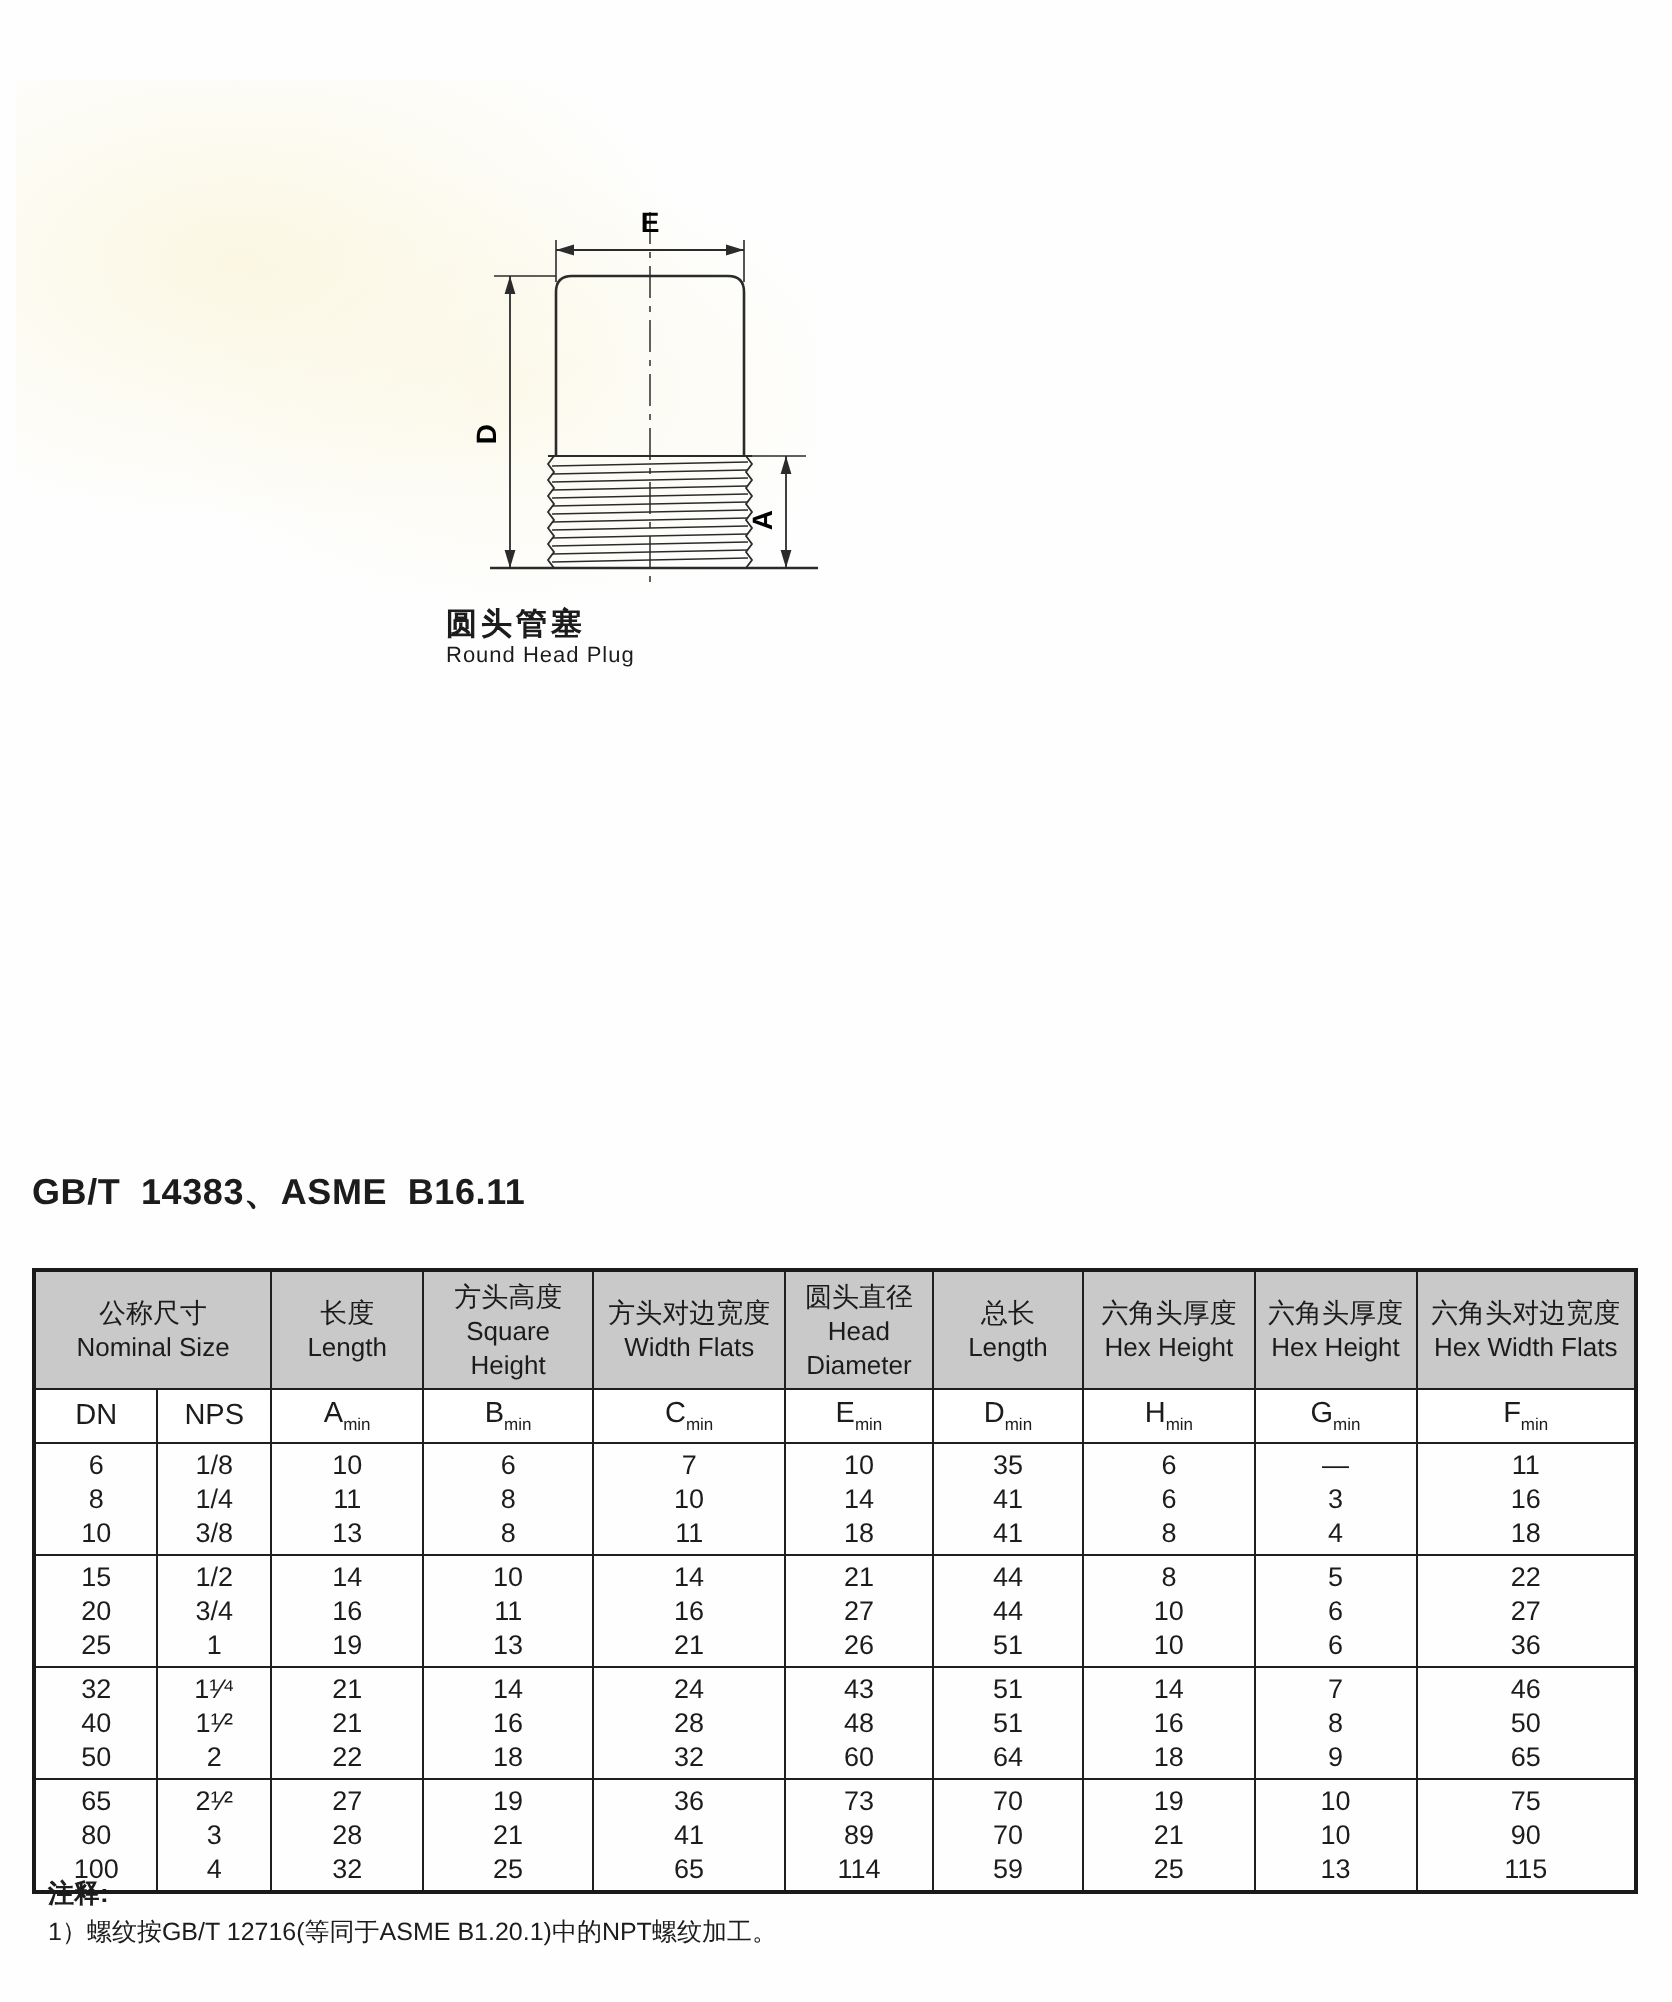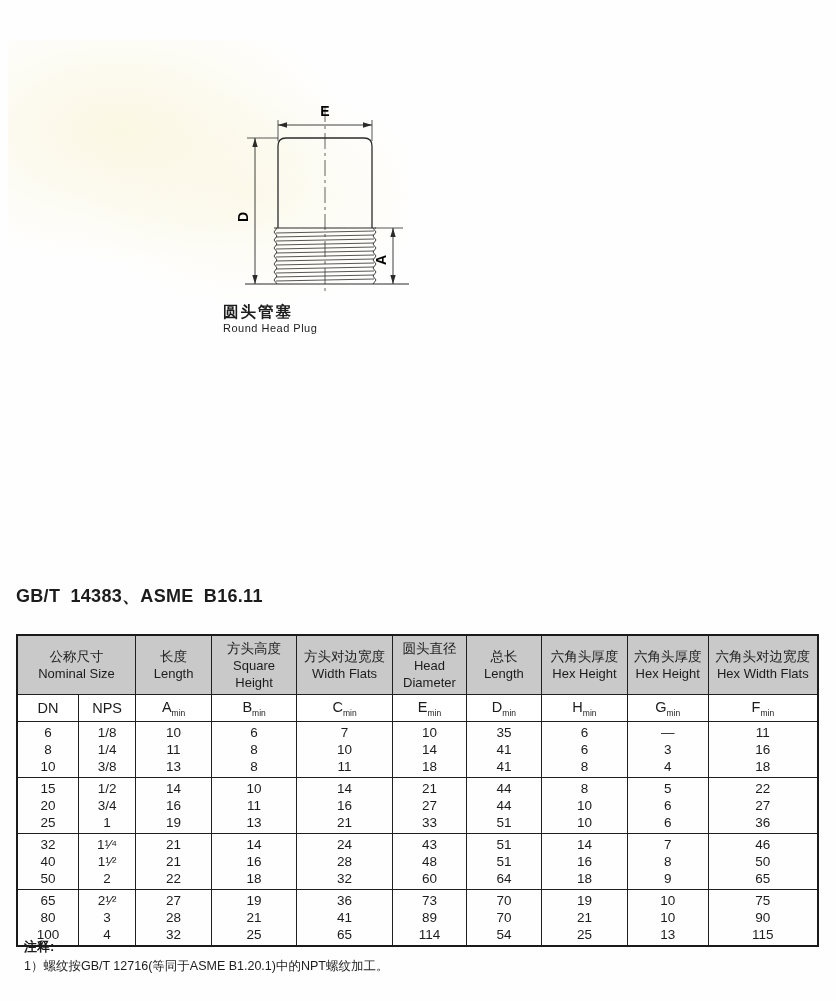--- a/index.html
+++ b/index.html
@@ -251,21 +251,21 @@
             <td>10</td>
             <td>6</td>
             <td>27</td>
         </tr>
         <tr>
           <td>25</td>
             <td>1</td>
             <td>19</td>
             <td>13</td>
             <td>21</td>
-            <td>33</td>
+            <td>26</td>
             <td>51</td>
             <td>10</td>
             <td>6</td>
             <td>36</td>
         </tr>
       </tbody>
       <tbody>
         <tr>
           <td>32</td>
             <td>1¹⁄⁴</td>
@@ -328,21 +328,21 @@
             <td>10</td>
             <td>90</td>
         </tr>
         <tr>
           <td>100</td>
             <td>4</td>
             <td>32</td>
             <td>25</td>
             <td>65</td>
             <td>114</td>
-            <td>54</td>
+            <td>59</td>
             <td>25</td>
             <td>13</td>
             <td>115</td>
         </tr>
       </tbody>
     </table>
   </div>
 
   <div class="note note-zh">
     <div class="note-title">注释:</div>

